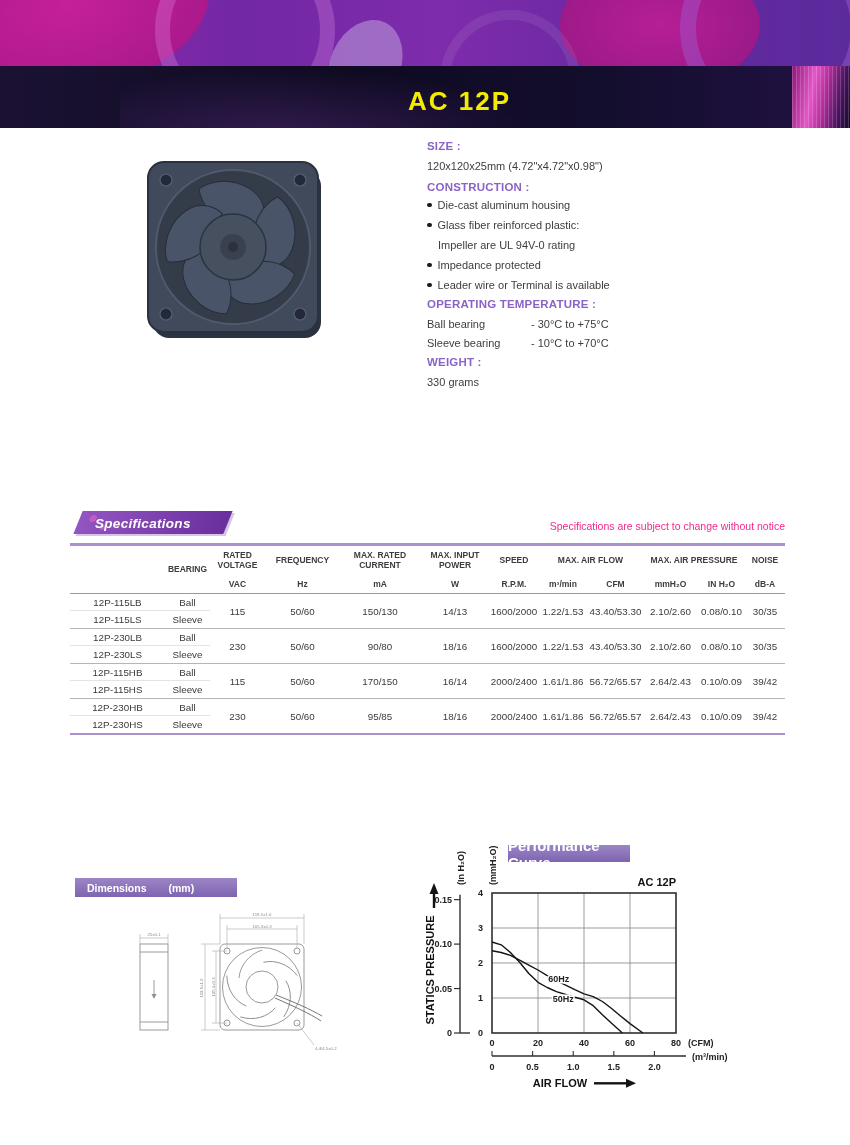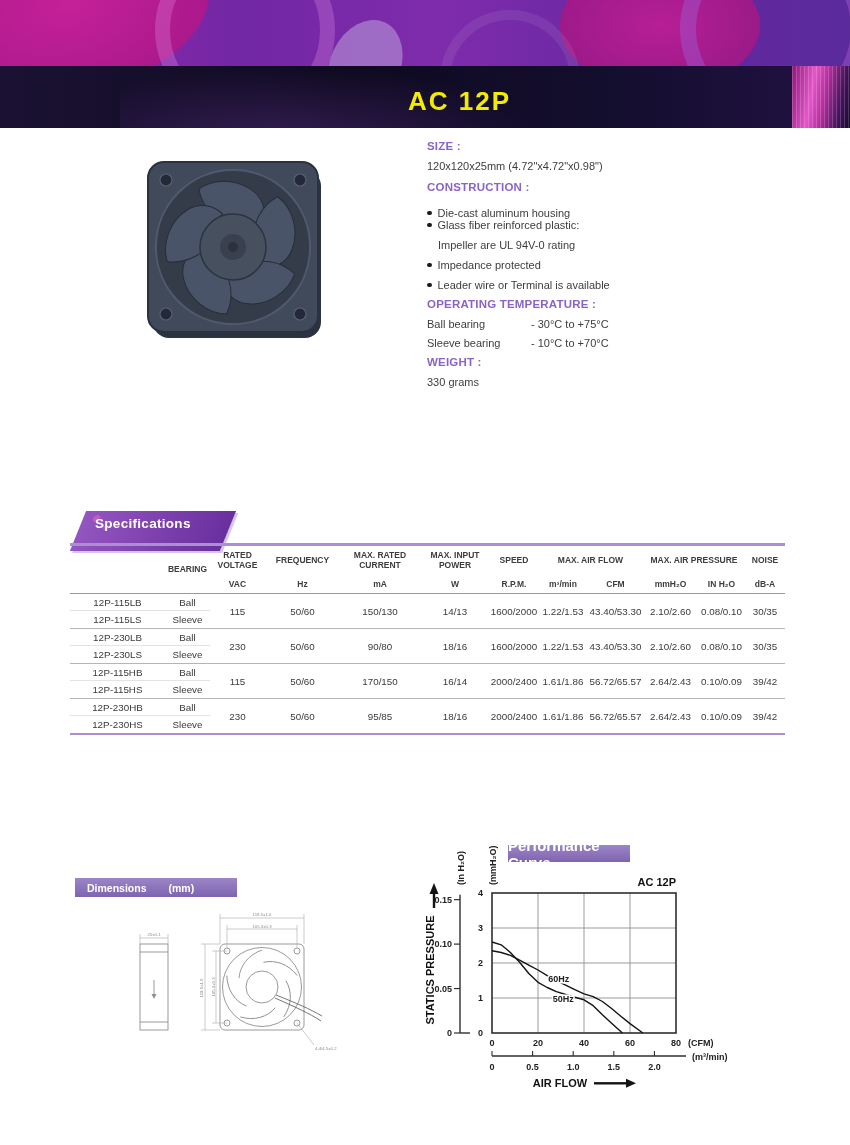--- a/index.html
+++ b/index.html
@@ -31,21 +31,21 @@
   
   .h-purple{color:#8a63c6;font-weight:700;font-size:11.5px;letter-spacing:.2px;}
   .body-text{font-size:11px;color:#3d3d3d;}
   .bullet-row{position:absolute;font-size:11px;color:#3d3d3d;display:flex;align-items:center;gap:6px;}
   .dot{width:4.5px;height:4.5px;border-radius:50%;background:#1c1c1c;flex:0 0 auto;}
 
   
   .certs{position:absolute;left:66px;top:404px;display:flex;align-items:center;gap:15px;}
 
   
-  .skew-banner{position:absolute;left:78px;top:511px;width:150px;height:40px;}
+  .skew-banner{position:absolute;left:78px;top:511px;width:150px;height:23px;font-style:italic;}
   .skew-bg{position:absolute;inset:0;background:linear-gradient(90deg,#9355c0,#6a2f9e);
     transform:skewX(-22deg);box-shadow:3px 2px 0 rgba(140,90,190,.35);}
   .skew-bg::before{content:'';position:absolute;left:10px;top:4px;width:7px;height:7px;border-radius:50%;background:rgba(240,100,200,.55);}
   .skew-bg::after{content:'';position:absolute;left:24px;top:14px;width:5px;height:5px;border-radius:50%;background:rgba(240,120,210,.45);}
   .skew-text{position:relative;display:block;color:#fff;font-weight:700;font-size:13.5px;line-height:25px;padding-left:17px;letter-spacing:.3px;}
   .notice{position:absolute;left:400px;top:520px;width:385px;text-align:right;font-size:10.5px;color:#ee2a8c;}
 
   #spec-table{position:absolute;left:70px;top:543px;width:715px;
     border-top:3px solid #ab8fd2;border-bottom:2px solid #ab8fd2;}
   .spec-grid{display:grid;grid-template-columns:95px 45px 55px 75px 80px 70px 48px 50px 55px 55px 47px 40px;}
@@ -121,20 +121,21 @@
     <span style="display:inline-block;width:104px">Sleeve bearing</span><span>- 10°C to +70°C</span>
   </div>
   <div class="h-purple abs" style="left:427px;top:356px">WEIGHT :</div>
   <div class="body-text abs" style="left:427px;top:376px">330 grams</div>
 
 
   <div class="skew-banner">
     <div class="skew-bg"></div>
     <span class="skew-text">Specifications</span>
   </div>
+  <div class="notice">Specifications are subject to change without notice</div>
 
   <div id="spec-table">
       <div class="spec-grid spec-head">
         <div class="hc" style="grid-area: 1 / 2 / 3;">BEARING</div>
         <div class="hc" style="grid-area: 1 / 3;">RATED VOLTAGE</div>
         <div class="hc" style="grid-area: 2 / 3;">VAC</div>
         <div class="hc" style="grid-area: 1 / 4;">FREQUENCY</div>
         <div class="hc" style="grid-area: 2 / 4;">Hz</div>
         <div class="hc" style="grid-area: 1 / 5;">MAX. RATED CURRENT</div>
         <div class="hc" style="grid-area: 2 / 5;">mA</div>
@@ -325,21 +326,21 @@
       <text x="138.7" y="141.55" text-anchor="middle" class="tk halo">60Hz</text>
       <text x="256" y="46" text-anchor="end" class="ttl">AC 12P</text>
       <text x="140" y="247.3" text-anchor="middle" class="ttl">AIR FLOW</text>
       <line x1="174" y1="243.3" x2="206" y2="243.3" stroke="#141414" stroke-width="2.4"></line>
       <polygon points="206,238.8 216,243.3 206,247.8" fill="#141414"></polygon>
       <text x="14" y="130" text-anchor="middle" class="ttl" transform="rotate(-90 14 130)">STATICS PRESSURE</text>
       <line x1="14" y1="68" x2="14" y2="53" stroke="#141414" stroke-width="2.4"></line>
       <polygon points="9.5,54 18.5,54 14,43" fill="#141414"></polygon>
     </svg>
 
-<div class="bullet-row" style="top: 207px; left: 427px;">
+<div class="bullet-row" style="top: 199px; left: 427px;">
       <span class="dot"></span>
       <span>Die-cast aluminum housing</span>
     </div>
     <div class="bullet-row" style="top: 219px; left: 427px;">
       <span class="dot"></span>
       <span>Glass fiber reinforced plastic:</span>
     </div>
     <div class="bullet-row" style="top: 239px; left: 438px;">
       <span>Impeller are UL 94V-0 rating</span>
     </div>

